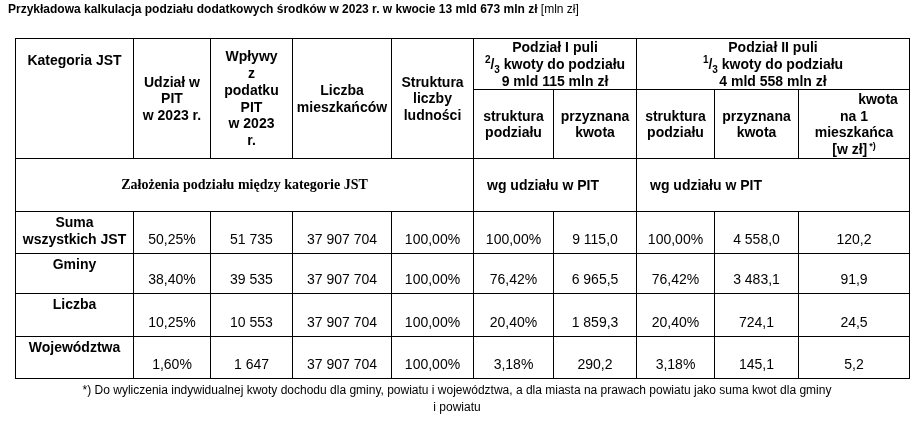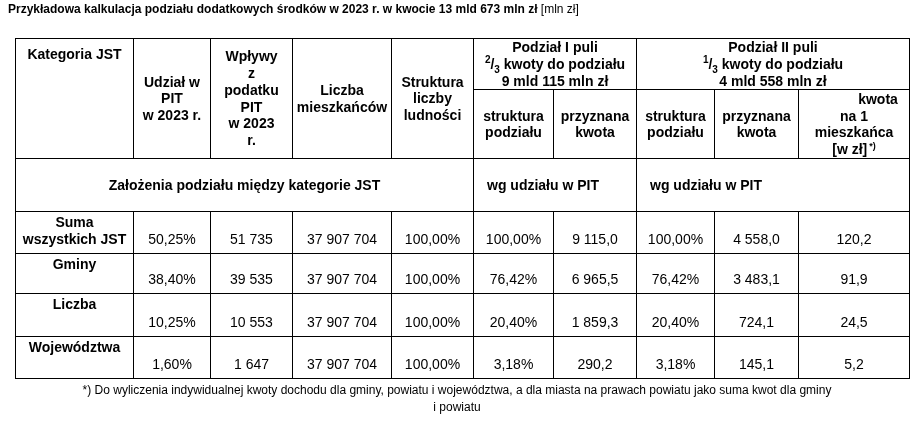--- a/index.html
+++ b/index.html
@@ -28,26 +28,26 @@
     border: 1.5px solid #000;
     font-size: 14px;
     line-height: 1.2;
     padding: 0 2px;
     text-align: center;
     vertical-align: middle;
     overflow: hidden;
   }
   .pre { white-space: pre-line; margin-left: 48px; }
   .hdr { font-weight: 700; }
-  .valign-top { vertical-align: top; padding-top: 7px; }
+  .valign-top { vertical-align: top; padding-top: 13px; }
   .group-cell div { font-weight: 700; }
   sup.frac { font-size: 10px; vertical-align: super; line-height: 0; }
   sub.frac { font-size: 10px; vertical-align: sub; line-height: 0; }
   sup.mark { font-size: 9px; vertical-align: super; line-height: 0; margin-left: 2px; }
-  .assume-left { font-weight: 700; }
+  .assume-left { font-weight: 700; font-family: Liberation Serif, serif; }
   .wg { font-weight: 700; text-align: left; padding-left: 13px; }
   .row-label { font-weight: 700; vertical-align: top; padding-top: 2px; }
   .val { vertical-align: bottom; padding-bottom: 6px; }
   .footnote {
     position: absolute; left: 8px; top: 382px; width: 898px;
     font-size: 12px; line-height: 1.45;
     white-space: pre-line;
     text-align: center;
   }
 </style>

